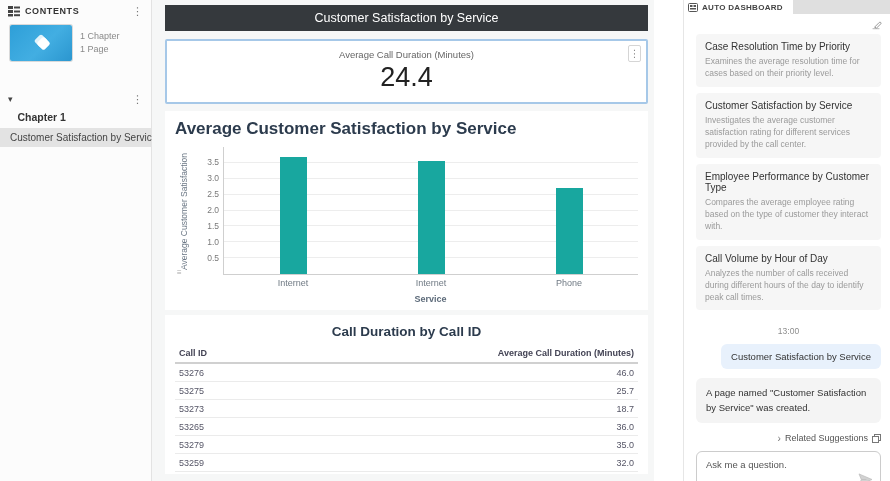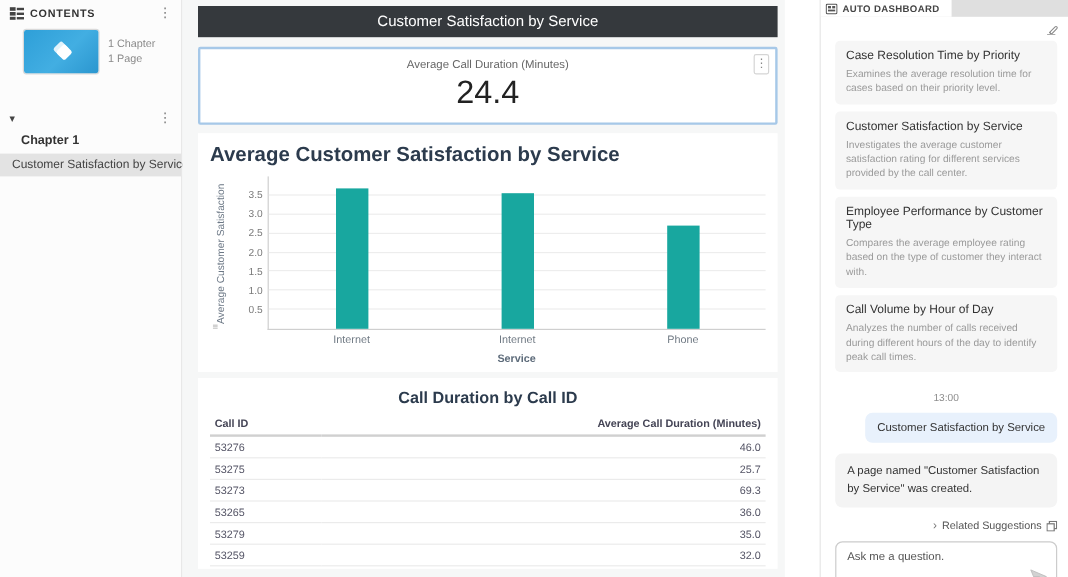--- a/index.html
+++ b/index.html
@@ -6,21 +6,21 @@
   html,body { width:890px; height:481px; overflow:hidden; }
   body { font-family:"Liberation Sans", sans-serif; background:#fff; color:#333; }
   .app { display:flex; width:890px; height:481px; }
 
   
   .sidebar { width:152px; min-width:152px; background:#fcfcfc; border-right:1px solid #e3e3e3; display:flex; flex-direction:column; }
   .sb-header { display:flex; align-items:center; padding:5px 6px 4px 8px; }
   .sb-header .toc-ic { margin-right:5px; display:flex; }
   .sb-title { font-size:9px; font-weight:bold; letter-spacing:.6px; color:#333; flex:1; }
   .kebab { color:#777; font-size:11px; line-height:10px; cursor:pointer; padding:0 2px; }
-  .sb-thumb-row { display:flex; align-items:center; padding:4px 8px 8px 20px; }
+  .sb-thumb-row { display:flex; align-items:center; padding:4px 8px 8px 10px; }
   .thumb { width:62px; height:36px; border-radius:2px; background:linear-gradient(135deg,#2e9fd8 0%,#42aee2 55%,#2b96cf 100%); display:flex; align-items:center; justify-content:center; box-shadow:0 0 0 1px #d9d9d9; }
   .sb-counts { margin-left:8px; font-size:9px; color:#8a8a8a; line-height:1.5; }
   .chapter-row { display:flex; align-items:center; padding:6px 6px 5px 8px; }
   .chev { font-size:9px; color:#444; margin-right:5px; }
   .chapter-label { font-size:10.5px; font-weight:bold; color:#333; flex:1;margin-top:36px; }
   .page-item { background:#e3e3e3; font-size:10px; color:#444; padding:4px 4px 4px 10px; cursor:pointer; white-space:nowrap; }
 
   
   .main { flex:1; background:#f6f7f7; padding:5px 6px 0 13px; overflow:hidden; }
   .page-header { background:#35393d; color:#fff; text-align:center; font-size:12.5px; padding:6px 0; margin-bottom:8px; }
@@ -180,21 +180,21 @@
             <tr>
               <td>53276</td>
               <td class="num">46.0</td>
             </tr>
             <tr>
               <td>53275</td>
               <td class="num">25.7</td>
             </tr>
             <tr>
               <td>53273</td>
-              <td class="num">69.3</td>
+              <td class="num">18.7</td>
             </tr>
             <tr>
               <td>53265</td>
               <td class="num">36.0</td>
             </tr>
             <tr>
               <td>53279</td>
               <td class="num">35.0</td>
             </tr>
             <tr>

